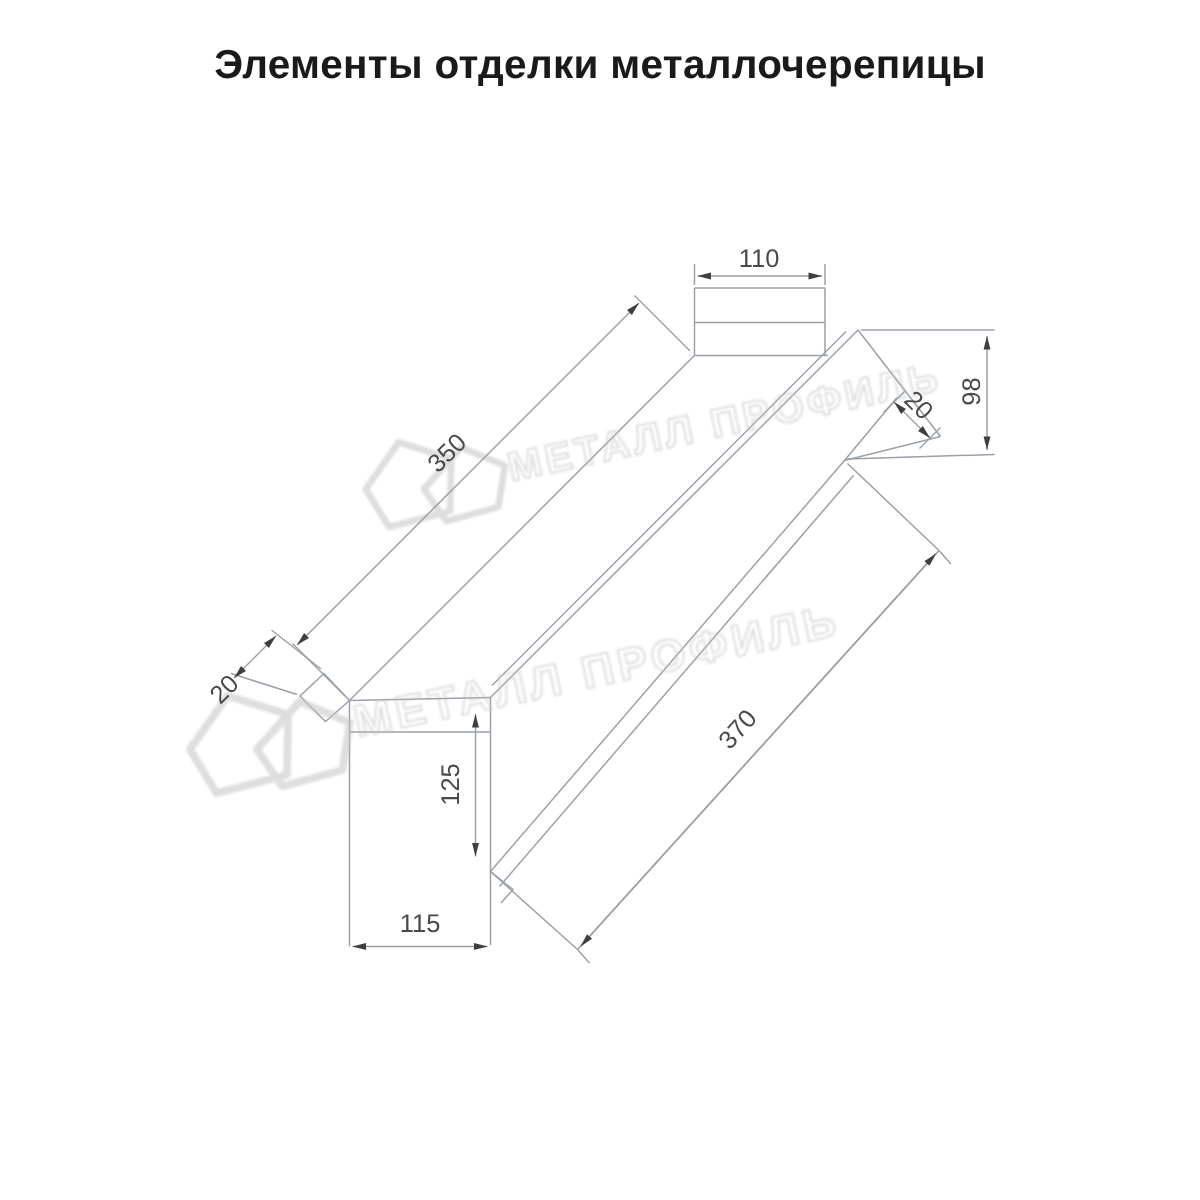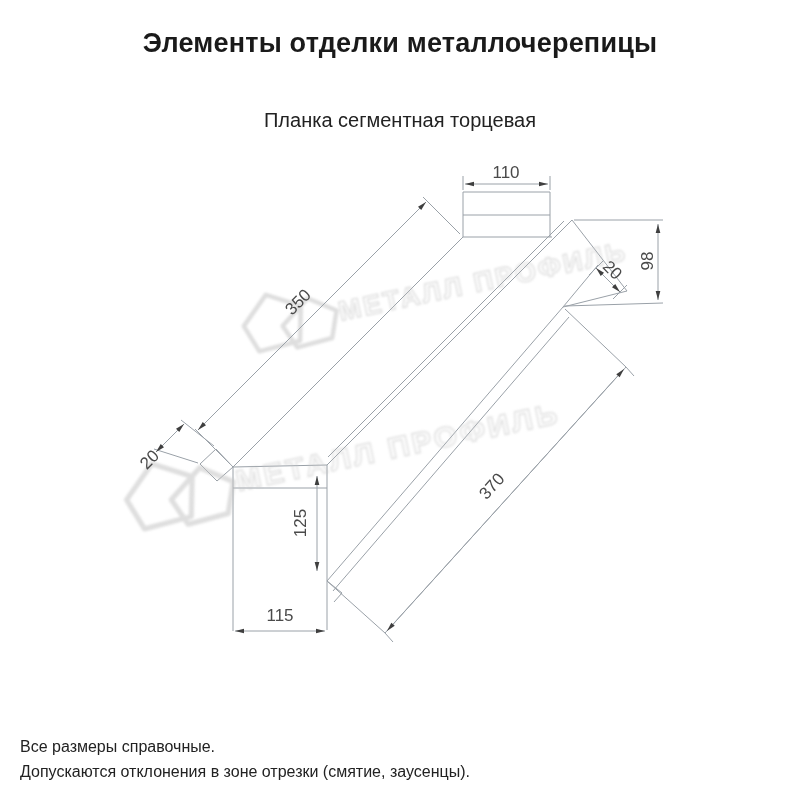--- a/index.html
+++ b/index.html
@@ -20,21 +20,20 @@
   .wm-logo{fill:none;stroke:var(--watermark-color,#c4c4c4);stroke-width:4.5;stroke-linejoin:round;}
 </style>
 </head>
 <body>
 
 <div class="page">
 
   <div class="title">Элементы отделки металлочерепицы</div>
 
   <div class="subtitle">
-    <div>Планка сегментная торцевая</div>
   </div>
 
   <svg class="drawing" width="800" height="800" viewBox="0 0 800 800">
 
     <defs>
       <filter id="soft" x="-20%" y="-20%" width="140%" height="140%">
         <feGaussianBlur stdDeviation="0.8"></feGaussianBlur>
       </filter>
     </defs>
 
@@ -131,18 +130,14 @@
         <polygon points="658,224 660.3,233 655.7,233" class="arrow"></polygon>
         <polygon points="317,571 314.7,562 319.3,562" class="arrow"></polygon>
         <polygon points="317,476 319.3,485 314.7,485" class="arrow"></polygon>
         <polygon points="325,631 316,633.3 316,628.7" class="arrow"></polygon>
         <polygon points="235,631 244,628.7 244,633.3" class="arrow"></polygon>
         <polygon points="624,369 619.6681336795251,377.21735566843347 616.2567606466995,374.1314953295798" class="arrow"></polygon>
         <polygon points="387,631 391.33186632047483,622.7826443315665 394.74323935330045,625.8685046704203" class="arrow"></polygon>
       </g>
   </svg>
 
-  <div class="footer">
-    <div>Все размеры справочные.</div>
-    <div>Допускаются отклонения в зоне отрезки (смятие, заусенцы).</div>
-  </div>
 
 </div>
 
 </body></html>

